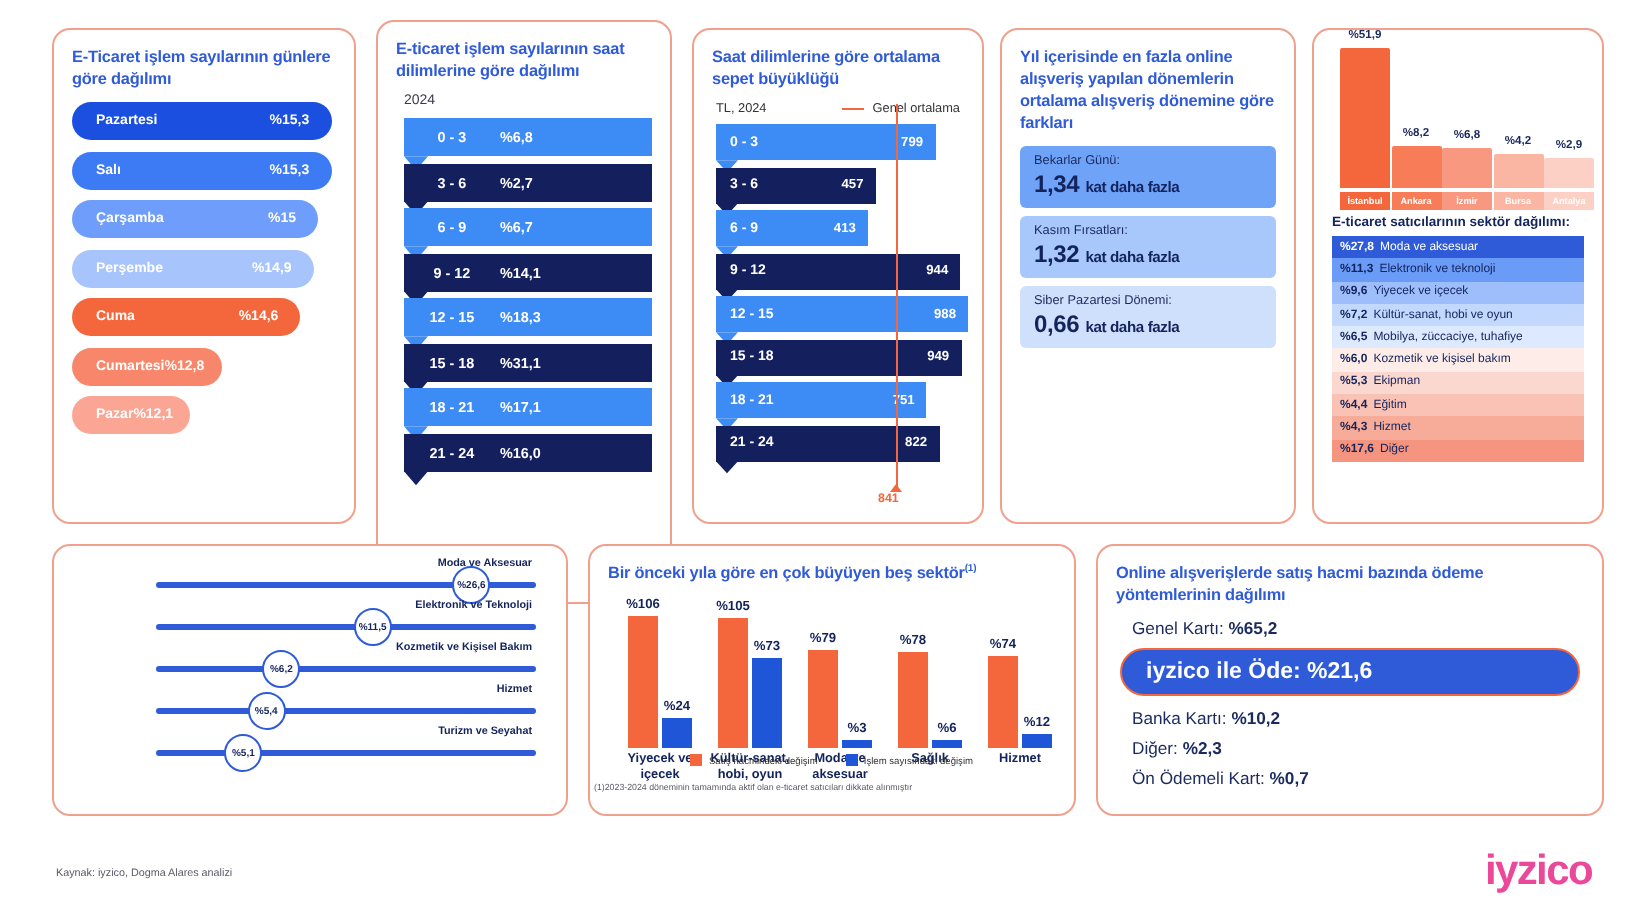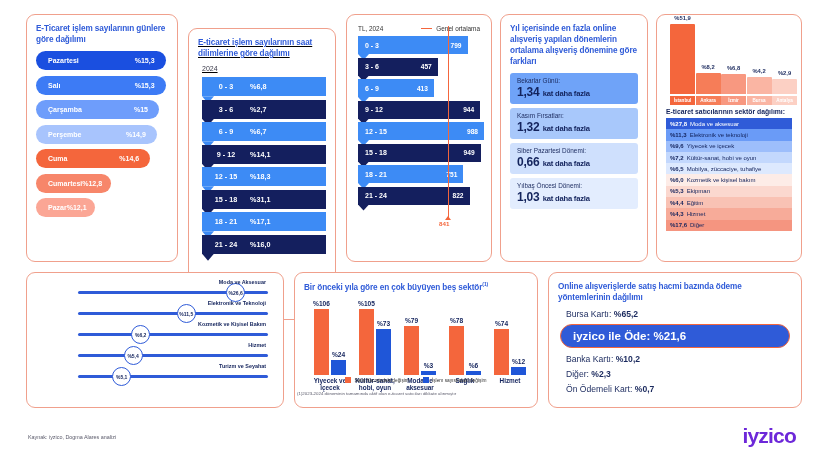--- a/index.html
+++ b/index.html
@@ -31,21 +31,21 @@
 
   
   #card-days { left: 26px; top: 14px; width: 152px; height: 248px; }
   .daybar {
     height: 19px; border-radius: 10px; margin-bottom: 5.5px;
     display: flex; align-items: center; justify-content: space-between;
     padding: 0 11px 0 12px; color: #fff; font-size: 7px; font-weight: bold;
   }
 
   
-  #card-hours { left: 188px; top: 28px; width: 148px; height: 292px; text-decoration: underline; }
+  #card-hours { left: 188px; top: 10px; width: 148px; height: 292px; }
   .year-lbl { font-size: 7px; color: #3a3a4a; margin: 4px 0 5px 4px; }
   .arrowrow { position: relative; height: 19px; margin-bottom: 3.5px; }
   .arrowbody {
     position: absolute; left: 4px; top: 0; height: 19px; width: 124px;
     display: flex; align-items: center; color: #fff;
     font-size: 7.2px; font-weight: bold;
   }
   .arrowbody .h { width: 48px; text-align: center; }
   .arrowbody .v { }
   .notch {
@@ -156,21 +156,21 @@
   .payhl {
     background: #2f5bd8; border: 1.6px solid #f4663c; border-radius: 13px;
     color: #fff; font-size: 11.5px; font-weight: bold;
     padding: 5px 12px; margin: 5px 2px 6px 2px;
   }
 
   
   .source { position: absolute; left: 28px; top: 434px; font-size: 5.4px; color: #5a5a6a; }
   .logo {
     position: absolute; right: 24px; top: 424px;
-    font-size: 21px; font-weight: bold; color: #6d28d9; letter-spacing: -0.8px;
+    font-size: 21px; font-weight: bold; color: #ec4899; letter-spacing: -0.8px;
   }
 </style>
 </head>
 <body>
 
 <div class="board">
 
   <div class="card" id="card-days">
     <div class="card-title">E-Ticaret işlem sayılarının günlere göre dağılımı</div>
     <div id="days-bars">
@@ -262,20 +262,21 @@
           <div class="arrowbody" style="background: rgb(20, 31, 94);">
             <span class="h">21 - 24</span>
             <span class="v">%16,0</span>
           </div>
           <div class="notch" style="background: rgb(20, 31, 94); clip-path: polygon(0px 0px, 100% 0px, 50% 100%);"></div>
         </div>
       </div>
   </div>
 
   <div class="card" id="card-basket">
+    <div class="card-title">Saat dilimlerine göre ortalama sepet büyüklüğü</div>
     <div style="display:flex;align-items:center;justify-content:space-between;margin:2px 2px 0 2px;">
       <span style="font-size:6.4px;color:#333;">TL, 2024</span>
       <span class="legend-avg">
         <span class="dash"></span>
         <span>Genel ortalama</span>
       </span>
     </div>
     <div class="bsk-area" id="basket-bars">
         <div class="bskrow">
           <div class="bskbody" style="background: rgb(61, 139, 245); width: 109.549px;">
@@ -347,24 +348,20 @@
           <div class="big"><span>1,34 </span><small>kat daha fazla</small></div>
         </div>
         <div class="pblock" style="background: rgb(168, 200, 251);">
           <div class="lbl">Kasım Fırsatları:</div>
           <div class="big"><span>1,32 </span><small>kat daha fazla</small></div>
         </div>
         <div class="pblock" style="background: rgb(207, 224, 253);">
           <div class="lbl">Siber Pazartesi Dönemi:</div>
           <div class="big"><span>0,66 </span><small>kat daha fazla</small></div>
         </div>
-        <div class="pblock" style="background: rgb(227, 237, 254);">
-          <div class="lbl">Yılbaş Öncesi Dönemi:</div>
-          <div class="big"><span>1,03 </span><small>kat daha fazla</small></div>
-        </div>
       </div>
   </div>
 
   <div class="card" id="card-cities">
     <div class="citychart" id="city-chart">
         <div class="citybar" style="background: rgb(244, 102, 60); height: 70px; left: 4px;">
           <span class="cv">%51,9</span>
         </div>
         <div class="cityname" style="left: 4px; background: rgb(244, 102, 60);">İstanbul</div>
         <div class="citybar" style="background: rgb(246, 125, 88); height: 21.1638px; left: 29.5px;">
@@ -503,21 +500,21 @@
     <div class="glegend" id="growth-legend">
         <span><span class="sw" style="background: rgb(244, 102, 60);"></span><span>Satış hacmindeki değişim</span></span>
         <span><span class="sw" style="background: rgb(31, 86, 216);"></span><span>İşlem sayısındaki değişim</span></span>
       </div>
     <div class="gfoot">(1)2023-2024 döneminin tamamında aktif olan e-ticaret satıcıları dikkate alınmıştır</div>
   </div>
 
   <div class="card" id="card-pay">
     <div class="card-title">Online alışverişlerde satış hacmi bazında ödeme yöntemlerinin dağılımı</div>
     <div id="pay-rows">
-        <div class="payrow"><span>Bursa Kartı: </span><b>%65,2</b></div>
+        <div class="payrow"><span>Genel Kartı: </span><b>%65,2</b></div>
         <div class="payhl">iyzico ile Öde: %21,6</div>
         <div class="payrow"><span>Banka Kartı: </span><b>%10,2</b></div>
         <div class="payrow"><span>Diğer: </span><b>%2,3</b></div>
         <div class="payrow"><span>Ön Ödemeli Kart: </span><b>%0,7</b></div>
       </div>
   </div>
 
   <div class="source">Kaynak: iyzico, Dogma Alares analizi</div>
   <div class="logo">iyzico</div>
 </div>

